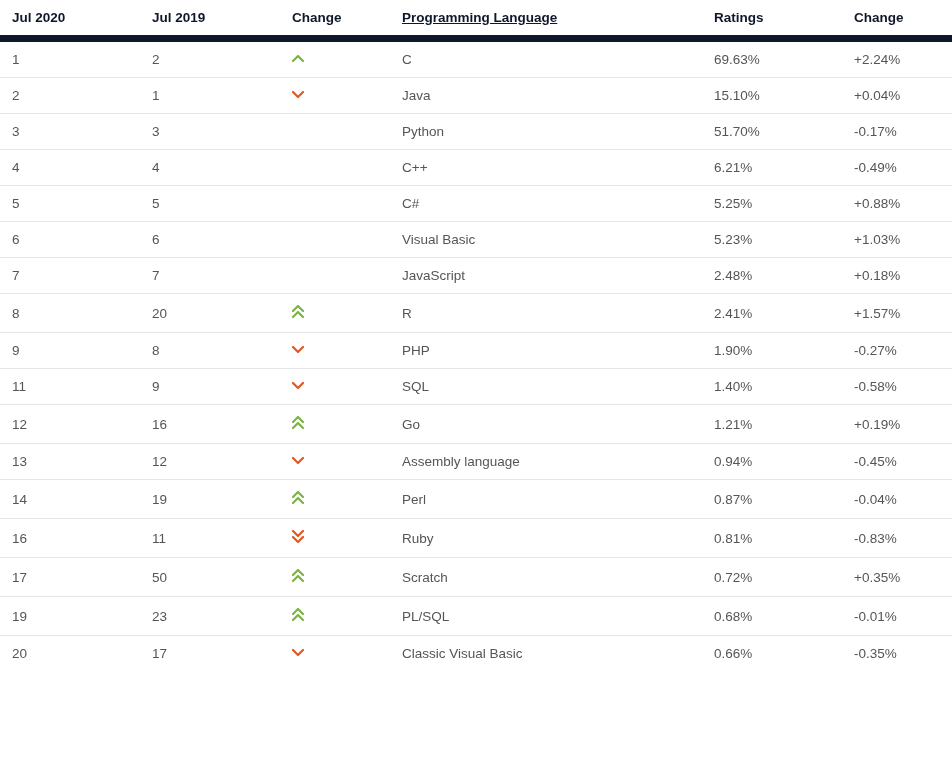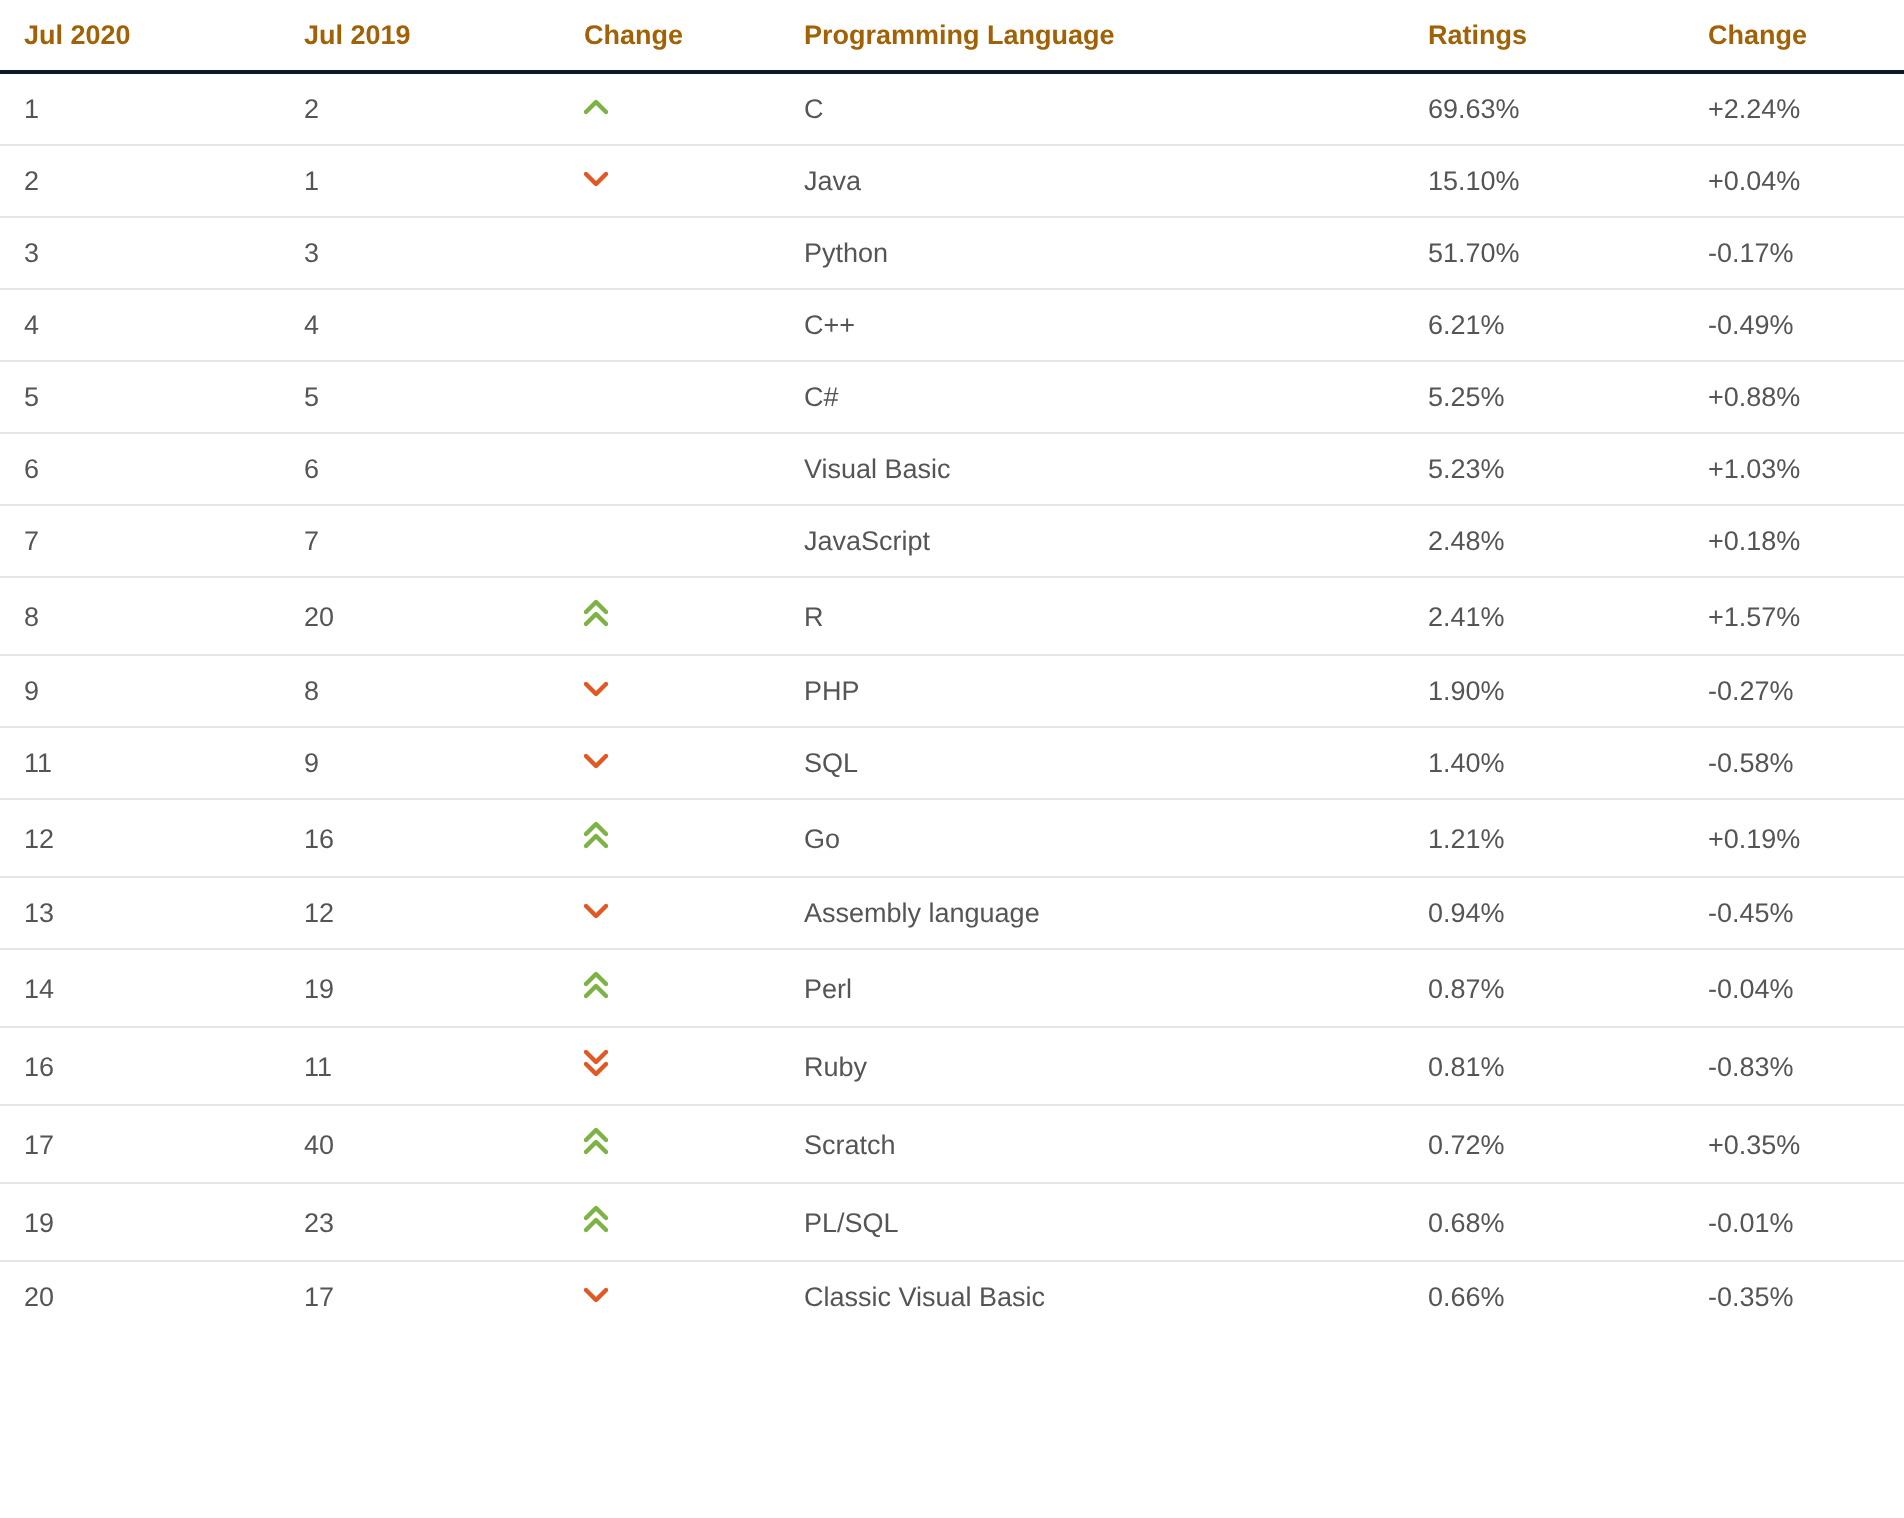--- a/index.html
+++ b/index.html
@@ -11,34 +11,34 @@
     color: #555;
     background: #fff;
   }
   table {
     width: 952px;
     border-collapse: collapse;
   }
   thead th {
     text-align: left;
     font-weight: 700;
-    color: #a16207;
+    color: #0f172a;
     padding: 10px 12px;
-    border-bottom: 2px solid #0f172a;
+    border-bottom: 7px solid #0f172a;
     font-size: 13.5px;
   }
   tbody td {
     padding: 10px 12px;
     border-top: 1px solid #e6e6e6;
     vertical-align: middle;
   }
   .col-jul2020 { width: 140px; }
   .col-jul2019 { width: 140px; }
   .col-change-icon { width: 110px; }
-  .col-lang { width: auto; }
+  .col-lang { width: auto; text-decoration: underline; }
   .col-ratings { width: 140px; }
   .col-change-pct { width: 110px; }
   .icon {
     display: inline-block;
     line-height: 0;
   }
   .icon svg { display: block; }
   .up-single svg, .up-double svg { color: #7cb342; }
   .down-single svg, .down-double svg { color: #e25822; }
 </style>
@@ -202,21 +202,21 @@
               <g transform="translate(0,6)">
                 <polyline points="1,2 6,7 11,2" fill="none" stroke="currentColor" stroke-width="2.2" stroke-linecap="round" stroke-linejoin="round"></polyline>
               </g>
             </svg></span></td>
         <td>Ruby</td>
         <td>0.81%</td>
         <td>-0.83%</td>
       </tr>
       <tr>
         <td>17</td>
-        <td>40</td>
+        <td>50</td>
         <td><span class="icon up-double"><svg width="12" height="15" viewBox="0 0 12 15">
               <g transform="translate(0,0)">
                 <polyline points="1,7 6,2 11,7" fill="none" stroke="currentColor" stroke-width="2.2" stroke-linecap="round" stroke-linejoin="round"></polyline>
               </g>
               <g transform="translate(0,6)">
                 <polyline points="1,7 6,2 11,7" fill="none" stroke="currentColor" stroke-width="2.2" stroke-linecap="round" stroke-linejoin="round"></polyline>
               </g>
             </svg></span></td>
         <td>Scratch</td>
         <td>0.72%</td>

